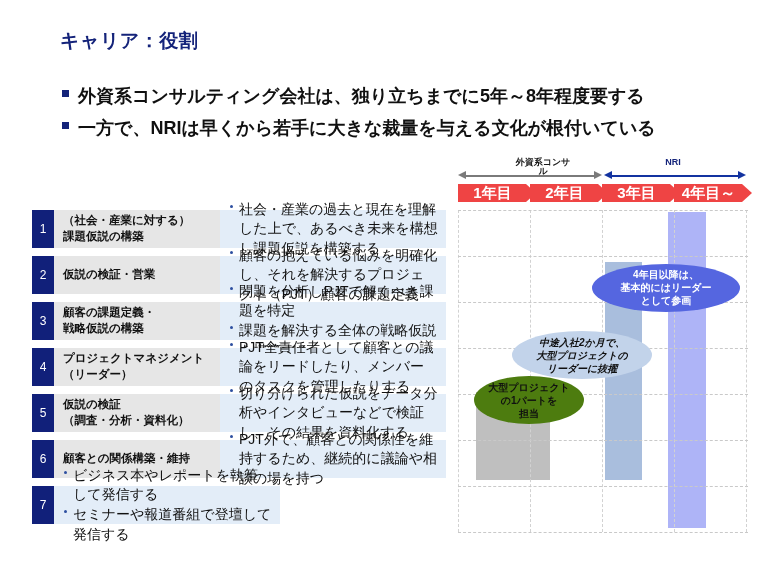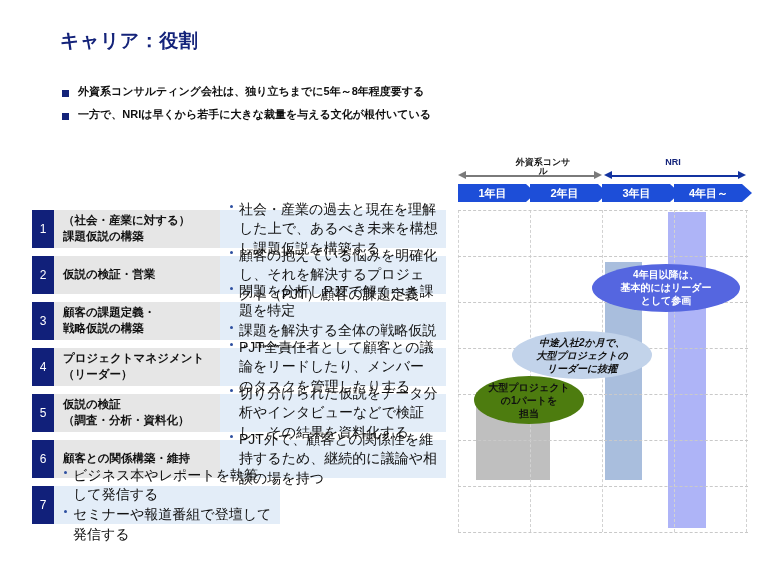--- a/index.html
+++ b/index.html
@@ -42,21 +42,21 @@
   }
   .bullet-marker {
     width: 7px;
     height: 7px;
     background: #14237a;
     margin-top: 6px;
     margin-right: 9px;
     flex: 0 0 auto;
   }
   .bullet-text {
-    font-size: 11px;
+    font-size: 18px;
     font-weight: bold;
     color: #101010;
     line-height: 1.35;
     white-space: nowrap;
   }
 
   
   #timeline {
     position: absolute;
     left: 458px;
@@ -112,23 +112,23 @@
     position: absolute;
     left: 0px;
     top: 26px;
     height: 18px;
     width: 290px;
   }
   .chev {
     position: absolute;
     top: 0;
     height: 18px;
-    background: #1d4ed8;
+    background: #ef4444;
     color: #ffffff;
-    font-size: 11px;
+    font-size: 15px;
     font-weight: bold;
     display: flex;
     align-items: center;
     justify-content: center;
     padding-right: 9px;
     box-sizing: border-box;
     clip-path: polygon(0 0, calc(100% - 10px) 0, 100% 50%, calc(100% - 10px) 100%, 0 100%);
   }
 
   

